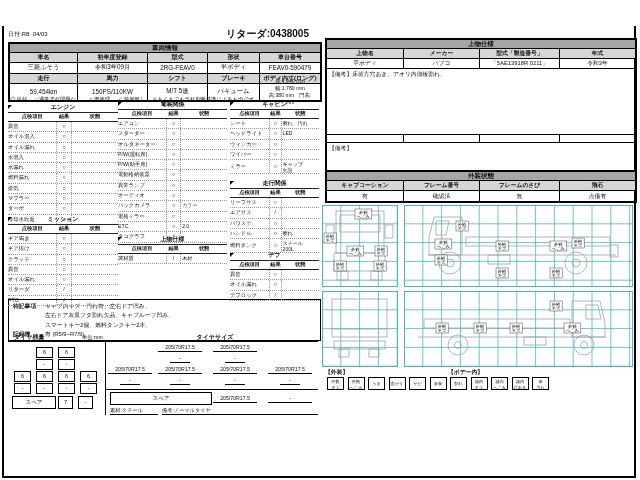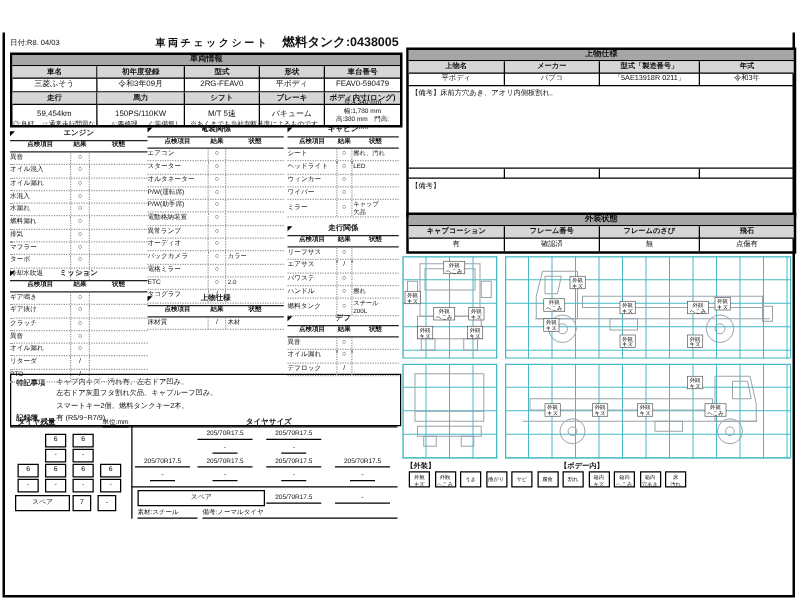--- a/index.html
+++ b/index.html
@@ -19,22 +19,21 @@
 </style>
 </head>
 <body>
 
 <div class="page" id="page">
   <div class="abs frame-l"></div>
   <div class="abs frame-r"></div>
   <div class="abs frame-b"></div>
 
   <div class="abs hdr-date">日付:R8. 04/03</div>
-  <div class="abs hdr-title">車両チェックシート</div>
-  <div class="abs hdr-ctrl">燃料タンク:0438005</div>
+  <div class="abs hdr-ctrl">リターダ:0438005</div>
 
   <div class="abs" id="vinfo" style="left:8px;top:42px;width:310px;border:2px solid #000;">
       <div style="height: 8px; line-height: 8px; background: rgb(166, 166, 166); border-bottom: 1px solid rgb(0, 0, 0); text-align: center; font-weight: bold; font-size: 6.5px;">車両情報</div>
       <div style="display: grid; grid-template-columns: 68px 70px 60px 52px 1fr;">
         <div style="border-right: 1px solid rgb(0, 0, 0); border-bottom: 1px solid rgb(0, 0, 0); display: flex; align-items: center; justify-content: center; text-align: center; background: rgb(214, 214, 214); font-weight: bold; font-size: 6px; height: 9px;">車名</div>
         <div style="border-right: 1px solid rgb(0, 0, 0); border-bottom: 1px solid rgb(0, 0, 0); display: flex; align-items: center; justify-content: center; text-align: center; background: rgb(214, 214, 214); font-weight: bold; font-size: 6px; height: 9px;">初年度登録</div>
         <div style="border-right: 1px solid rgb(0, 0, 0); border-bottom: 1px solid rgb(0, 0, 0); display: flex; align-items: center; justify-content: center; text-align: center; background: rgb(214, 214, 214); font-weight: bold; font-size: 6px; height: 9px;">型式</div>
         <div style="border-right: 1px solid rgb(0, 0, 0); border-bottom: 1px solid rgb(0, 0, 0); display: flex; align-items: center; justify-content: center; text-align: center; background: rgb(214, 214, 214); font-weight: bold; font-size: 6px; height: 9px;">形状</div>
         <div style="border-bottom: 1px solid rgb(0, 0, 0); display: flex; align-items: center; justify-content: center; text-align: center; background: rgb(214, 214, 214); font-weight: bold; font-size: 6px; height: 9px;">車台番号</div>
       </div>

